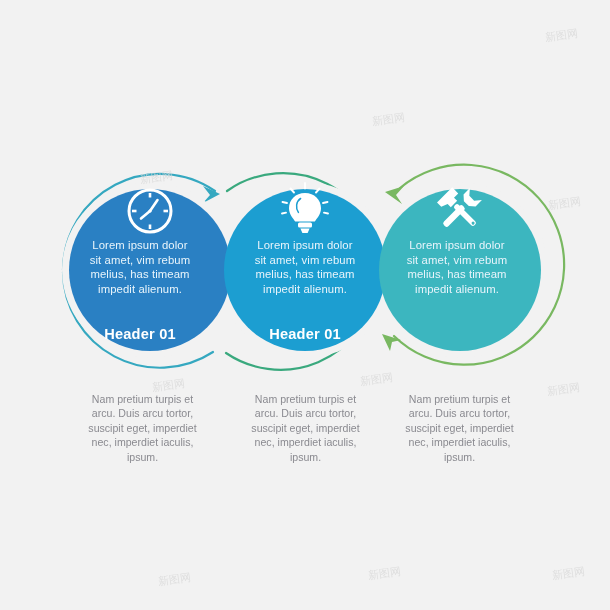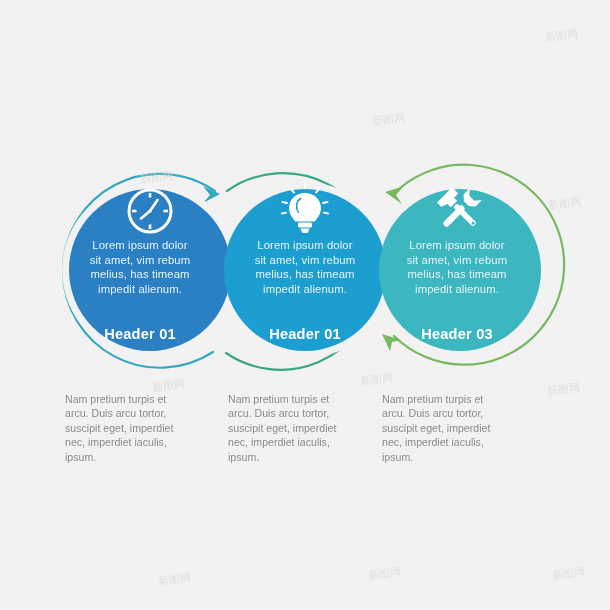--- a/index.html
+++ b/index.html
@@ -50,20 +50,21 @@
   }
 
   #block1 { left: 65px;  top: 238px; }
   #block2 { left: 230px; top: 238px; }
   #block3 { left: 382px; top: 238px; }
 
   
   .caption {
     position: absolute;
     width: 155px;
+    text-align: center;
     font-size: 10.6px;
     line-height: 14.4px;
     color: #8a8a90;
     top: 392px;
   }
   #cap1 { left: 65px; }
   #cap2 { left: 228px; }
   #cap3 { left: 382px; }
 
   
@@ -173,21 +174,20 @@
     <div class="circle-head">Header 01</div>
   </div>
 
   <div class="circle-text" id="block3">
     <div class="circle-body">
       <div>Lorem ipsum dolor</div>
       <div>sit amet, vim rebum</div>
       <div>melius, has timeam</div>
       <div>impedit alienum.</div>
     </div>
-    <div class="circle-head">Header 03</div>
   </div>
 
   <div class="caption" id="cap1">
     <div>Nam pretium turpis et</div>
     <div>arcu. Duis arcu tortor,</div>
     <div>suscipit eget, imperdiet</div>
     <div>nec, imperdiet iaculis,</div>
     <div>ipsum.</div>
   </div>
   <div class="caption" id="cap2">

